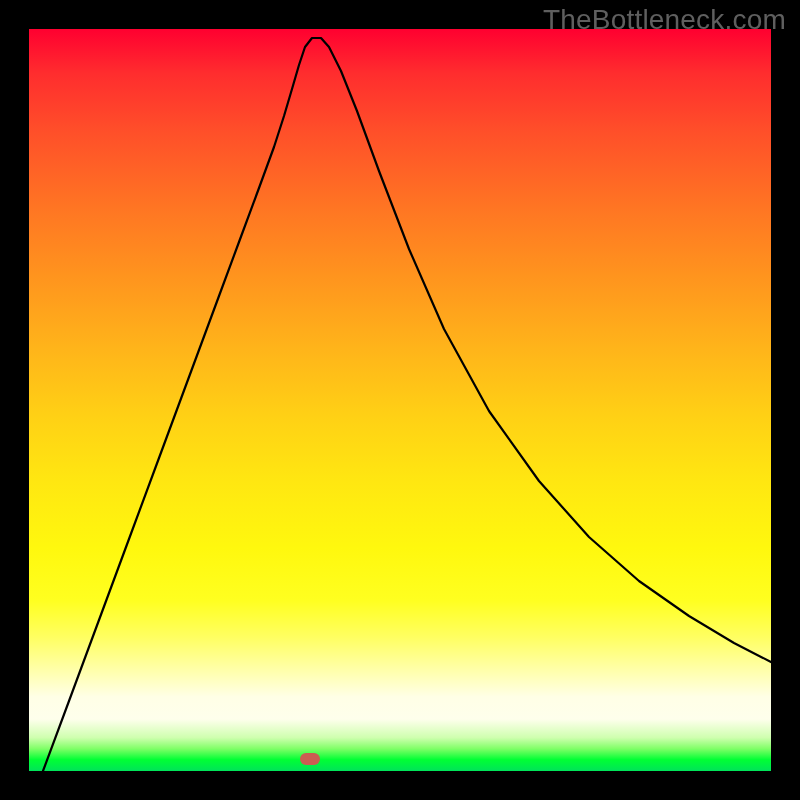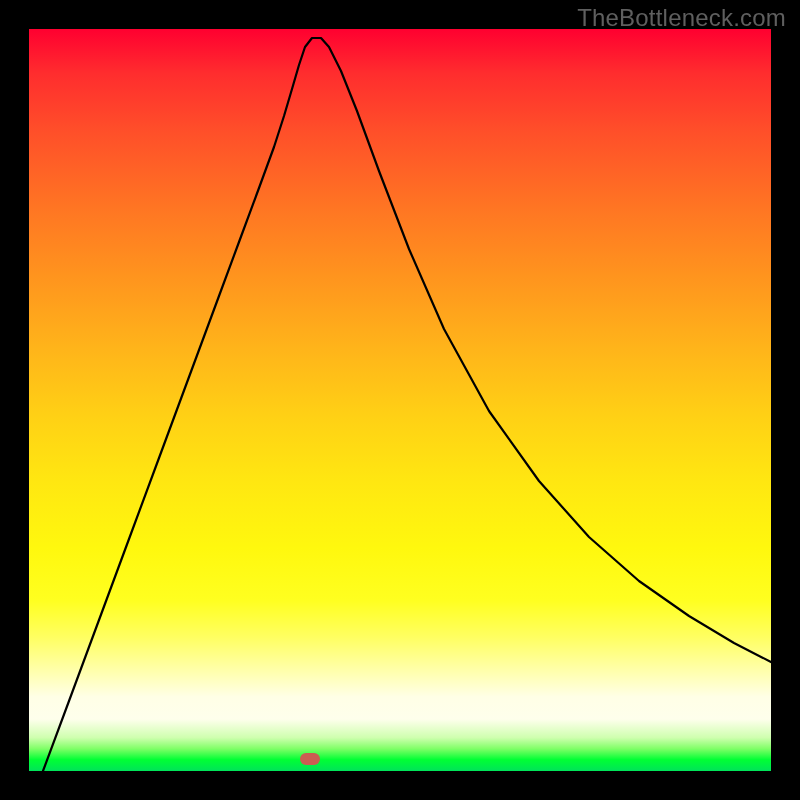--- a/index.html
+++ b/index.html
@@ -8,21 +8,21 @@
     position: relative;
     width: 800px;
     height: 800px;
     background: #000;
   }
   .watermark {
     position: absolute;
     top: 4px;
     right: 14px;
     font-family: Arial, Helvetica, sans-serif;
-    font-size: 24px;
+    font-size: 28px;
     color: #5f5f5f;
     letter-spacing: 0.2px;
     z-index: 10;
   }
   .plot-area {
     position: absolute;
     left: 29px;
     top: 29px;
     width: 742px;
     height: 742px;

